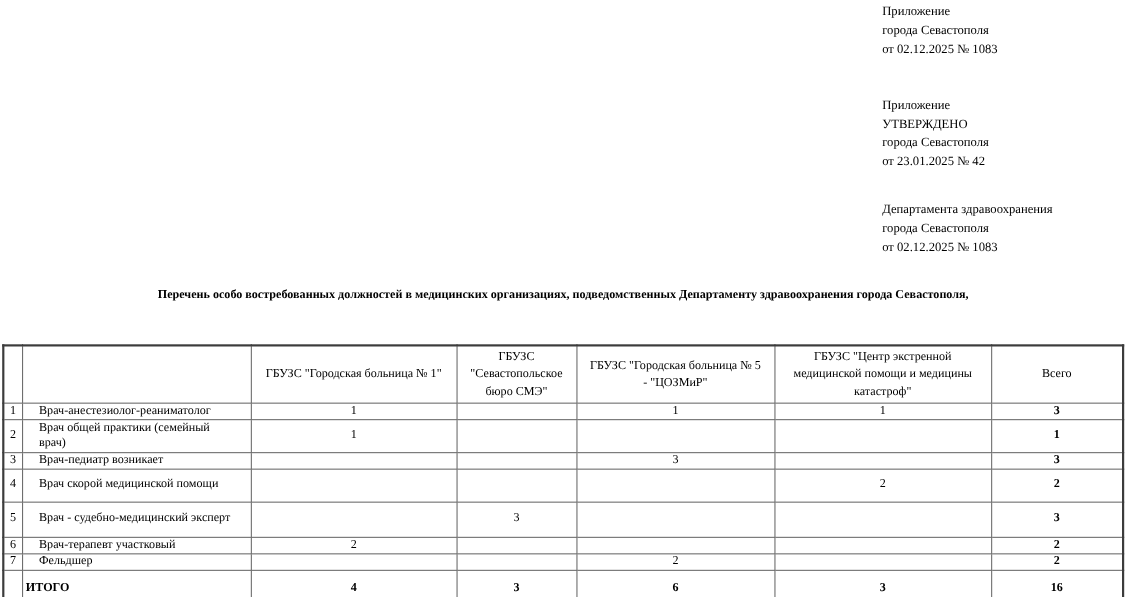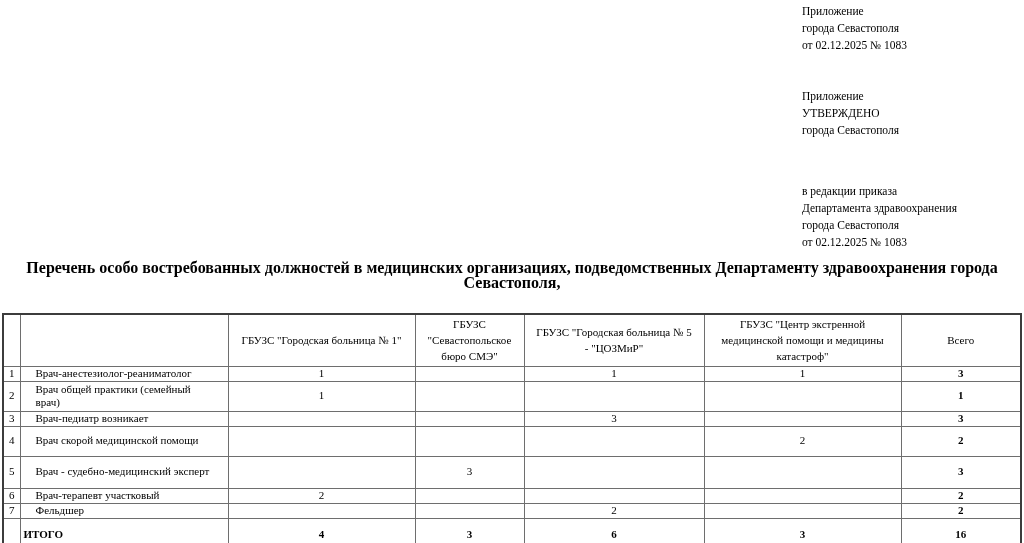--- a/index.html
+++ b/index.html
@@ -6,21 +6,21 @@
   body{
     width:1024px;height:543px;background:#ffffff;color:#000;
     font-family:"Liberation Serif", serif;position:relative;overflow:hidden;
   }
   .annot{position:absolute;left:778px;font-size:11.5px;line-height:17px;white-space:nowrap;margin-left:24px;}
   #annot-block-1{top:3px;}
   #annot-block-2{top:88px;}
   #annot-block-3{top:183px;}
   .doc-title{
     position:absolute;top:261px;left:0;width:1024px;text-align:center;
-    font-weight:bold;font-size:16px;line-height:14.5px;
+    font-weight:bold;font-size:11px;line-height:14.5px;
   }
   table.org-table{
     position:absolute;left:2px;top:313px;width:1018px;
     border-collapse:collapse;table-layout:fixed;
     border:2px solid #3c3c3c;
   }
   .org-table th,.org-table td{
     border:1px solid #6e6e6e;padding:0 2px;font-size:11px;overflow:hidden;
   }
   .org-table th{font-weight:normal;text-align:center;vertical-align:middle;line-height:16px;}
@@ -48,24 +48,24 @@
 <div class="annot" id="annot-block-1">
   <div>Приложение</div>
   <div>города Севастополя</div>
   <div>от 02.12.2025 № 1083</div>
 </div>
 
 <div class="annot" id="annot-block-2">
   <div>Приложение</div>
   <div>УТВЕРЖДЕНО</div>
   <div>города Севастополя</div>
+  <div>от 23.01.2025 № 42</div>
 </div>
 
 <div class="annot" id="annot-block-3">
-  <div>в редакции приказа</div>
   <div>Департамента здравоохранения</div>
   <div>города Севастополя</div>
   <div>от 02.12.2025 № 1083</div>
 </div>
 
 <div class="doc-title">
   <div>Перечень особо востребованных должностей в медицинских организациях, подведомственных Департаменту здравоохранения города Севастополя,</div>
 </div>
 
 <table class="org-table">

